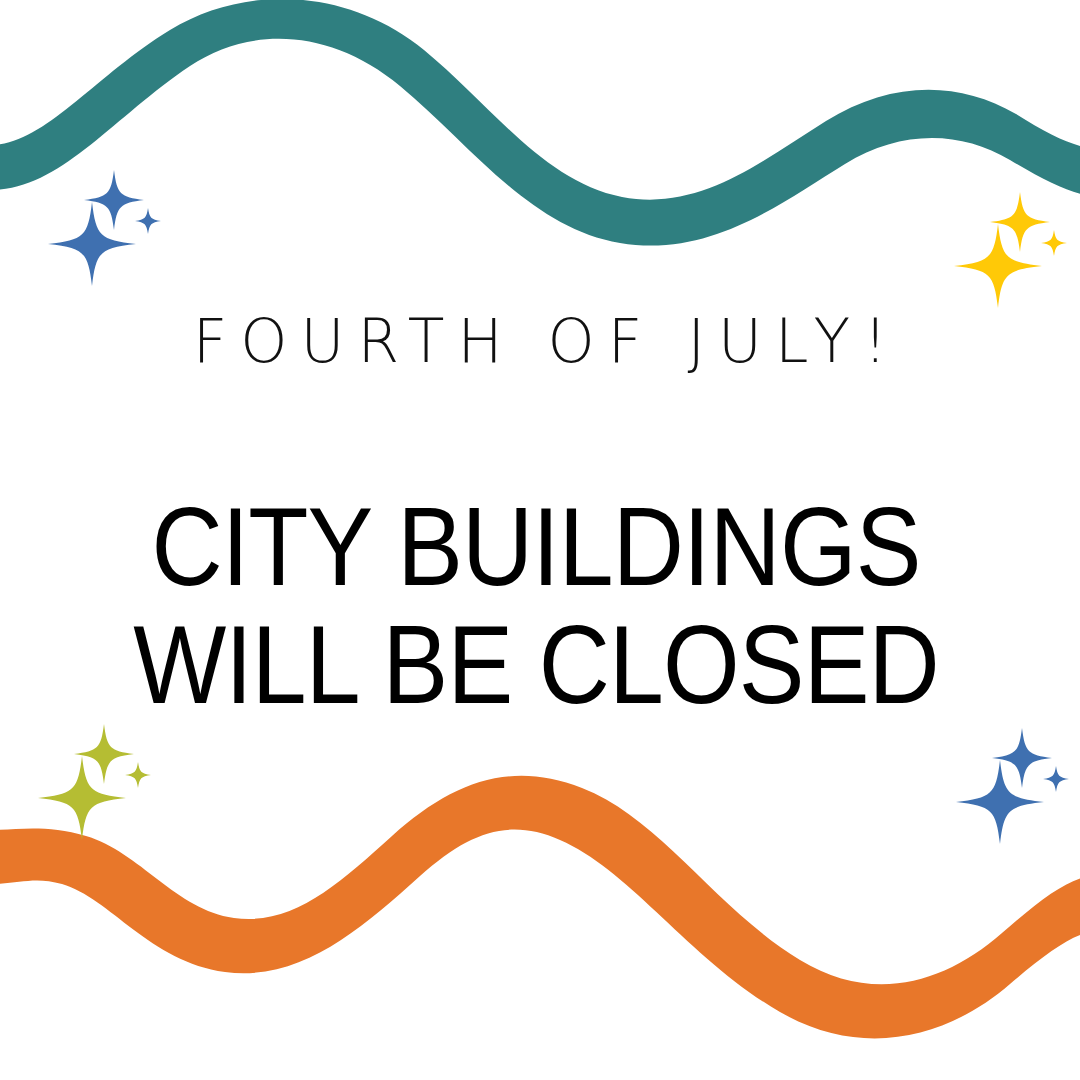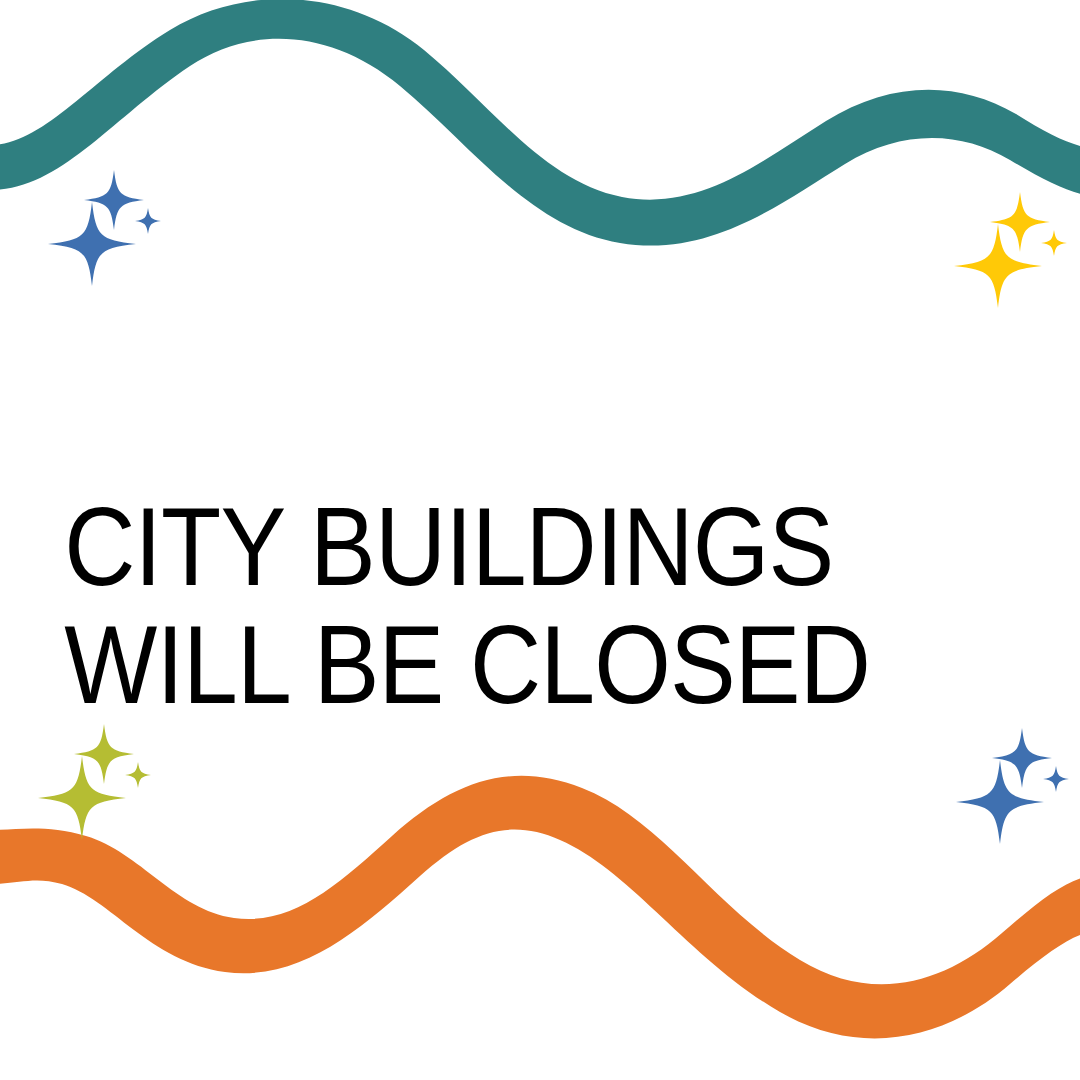--- a/index.html
+++ b/index.html
@@ -48,21 +48,21 @@
     text-indent: 13px;
     color: #111111;
     white-space: nowrap;
   }
 
   .headline {
     position: absolute;
     left: 0;
     right: 8px;
     top: 488px;
-    text-align: left;
+    text-align: center;
     color: #000000;
   }
   .headline-line {
     font-family: "Liberation Sans Narrow", "Liberation Sans", sans-serif;
     font-weight: 400;
     font-size: 112px;
     line-height: 118px;
     letter-spacing: -1px;
     white-space: nowrap;
     transform: scaleX(0.88);
@@ -217,20 +217,21 @@
                C 44 88, 40 84, 4 80
                C 40 76, 44 72, 48 38 Z"></path>
       <path d="M 104 44
                C 105.5 54, 107 55.5, 117 57
                C 107 58.5, 105.5 60, 104 70
                C 102.5 60, 101 58.5, 91 57
                C 101 55.5, 102.5 54, 104 44 Z"></path>
     </g>
   </svg>
 
+  <div class="eyebrow" style="color: rgb(17, 17, 17);">FOURTH OF JULY!</div>
 
   <div class="headline" style="color: rgb(0, 0, 0);">
     <div class="headline-line">CITY BUILDINGS</div>
     <div class="headline-line">WILL BE CLOSED</div>
   </div>
 
 
 </div>
 
 </body></html>

